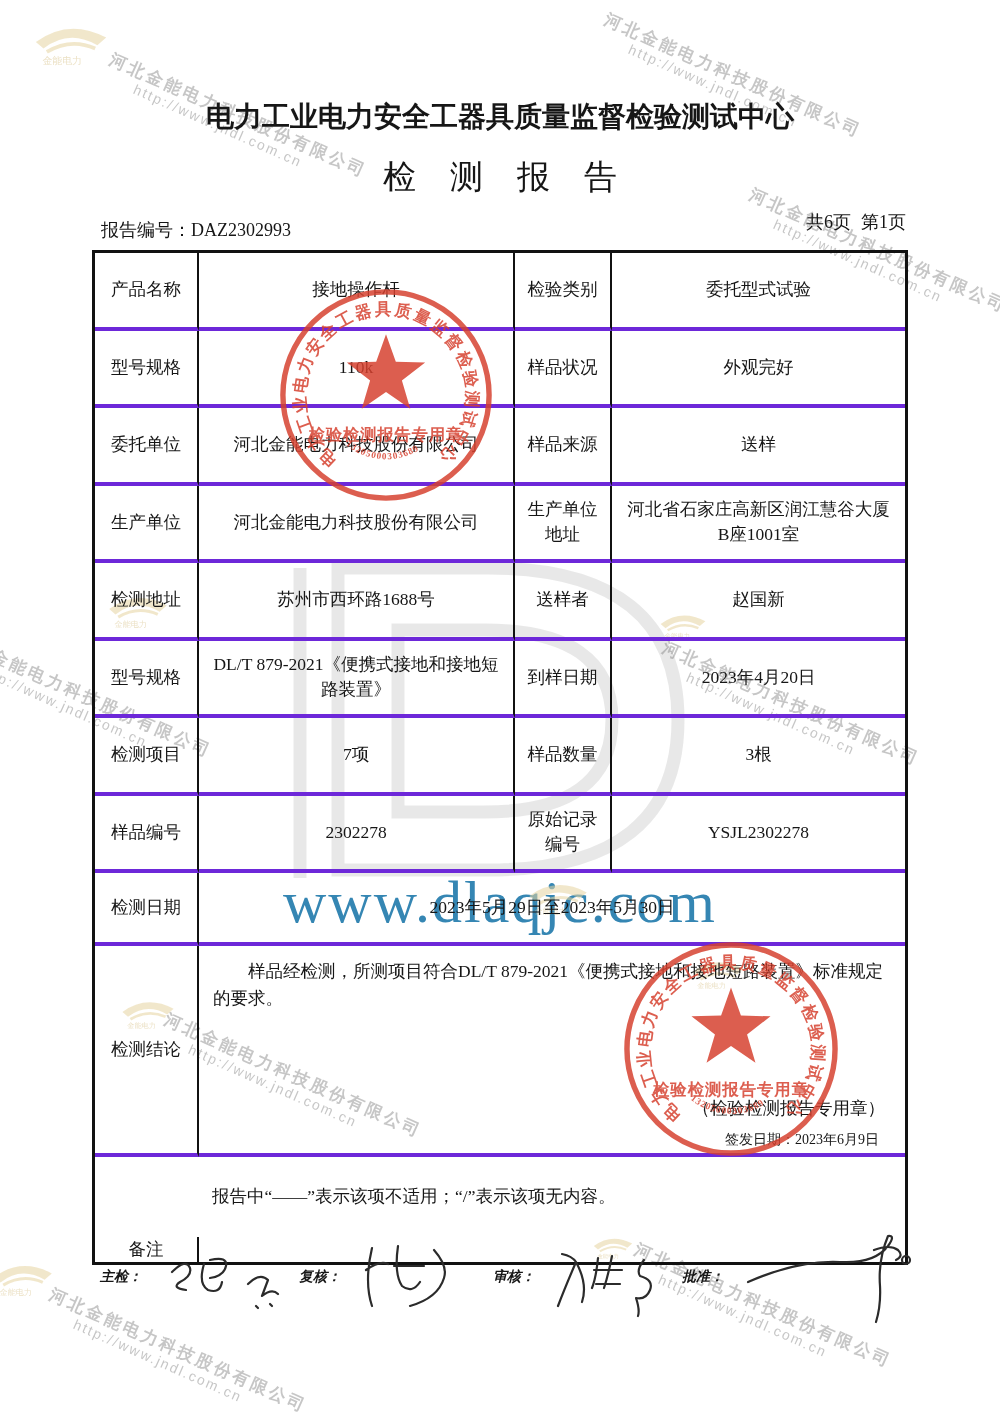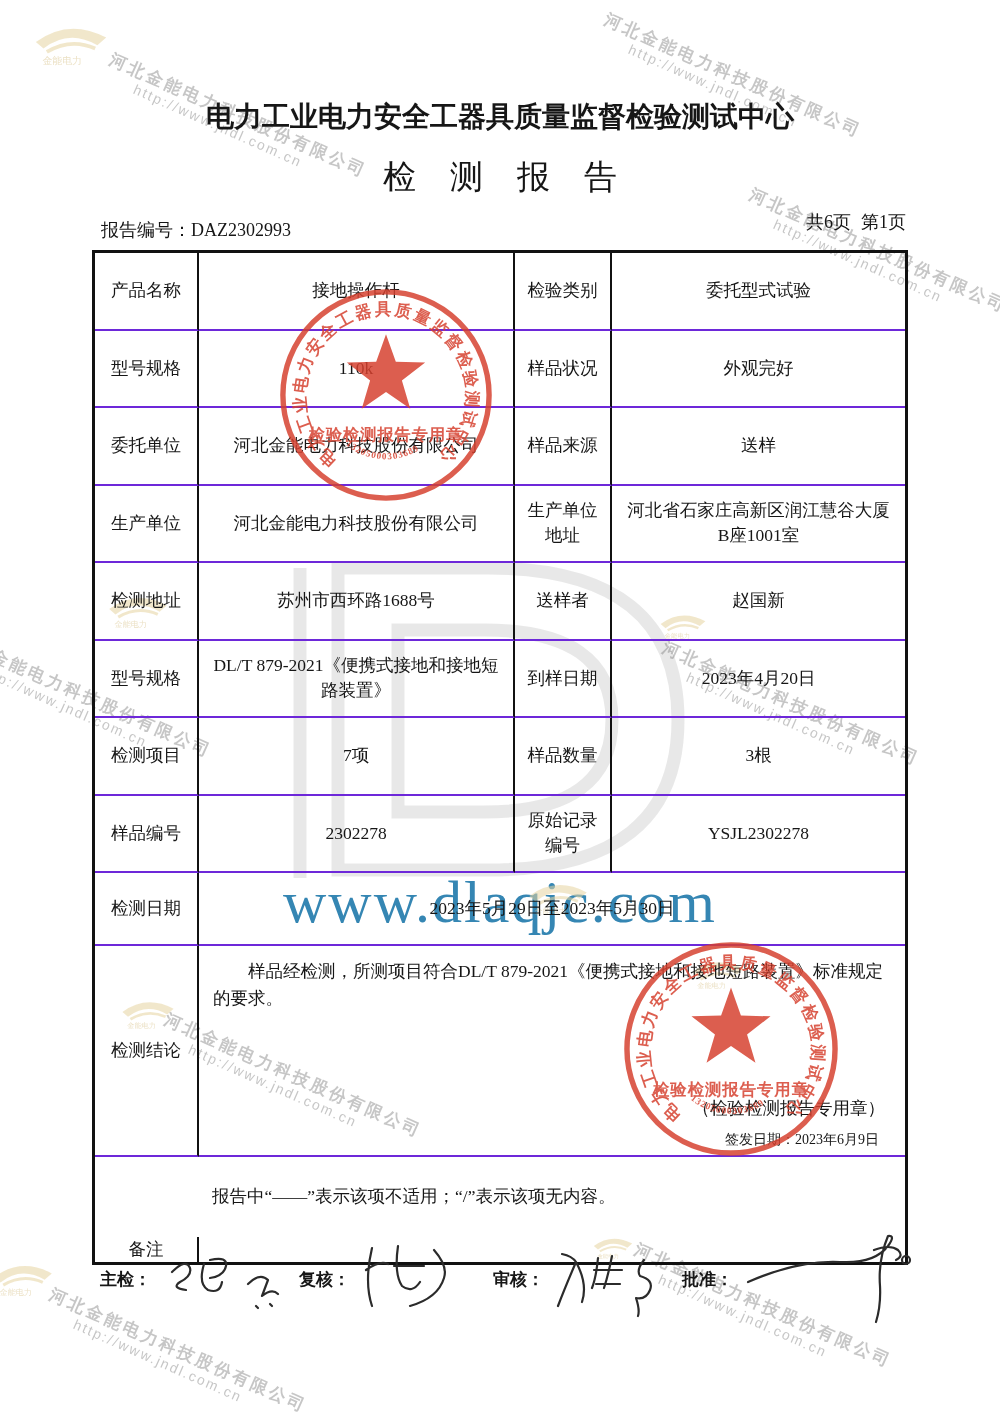--- a/index.html
+++ b/index.html
@@ -19,36 +19,36 @@
   .rpt-title{position:absolute;left:0;top:155px;width:1000px;text-align:center;font-size:33px;font-weight:normal;
              letter-spacing:34px;text-indent:34px;z-index:2;}
   .meta{position:absolute;left:92px;top:210px;width:816px;font-size:18px;z-index:2;}
   .meta .no{position:absolute;left:9px;top:0;margin-top:8px;}
   .meta .pg{position:absolute;right:2px;top:0;}
   .meta .pg span{margin-left:10px;}
   
   .rpt-table{position:absolute;left:92px;top:250px;width:816px;box-sizing:border-box;border:3px solid #111;
              display:grid;grid-template-columns:104px 316px 97px 293px;
              grid-template-rows:repeat(8,77.5px) 73px 211px 80px;z-index:1;background:transparent;font-size:17.5px;}
-  .cell{border-right:2px solid #111;border-bottom:2px solid #6d28d9;display:flex;align-items:center;
+  .cell{border-right:2px solid #111;border-bottom:4px solid #6d28d9;display:flex;align-items:center;
         justify-content:center;text-align:center;line-height:1.45;padding:0 10px;}
   .cell.last{border-right:none;}
   .cell.bot{border-bottom:none;}
   .cell.span3{grid-column:2/5;}
   .cell.blk{display:block;text-align:left;position:relative;padding:0;}
   .concl-p{margin:12px 16px 0 14px;text-indent:2em;line-height:1.55;}
   .seal-note{position:absolute;right:20px;top:150px;font-size:17.5px;}
   .issue-date{position:absolute;right:26px;top:184px;font-size:14px;}
   .remark-val{justify-content:flex-start;text-align:left;padding-left:13px;}
   
   .stamp{position:absolute;z-index:5;opacity:.84;}
   .stamp text{fill:#d6402e;font-family:"Liberation Serif","DejaVu Serif",serif;font-weight:bold;}
   
   .sig-row{position:absolute;left:0;top:1258px;width:1000px;height:120px;z-index:2;}
-  .sig-label{position:absolute;font-size:17px;font-weight:bold;}
+  .sig-label{position:absolute;font-size:14px;font-weight:bold;font-style:italic;}
   .scribble{position:absolute;}
   .scribble path{stroke:#2b2b2b;stroke-width:2.2;fill:none;stroke-linecap:round;stroke-linejoin:round;}
 </style>
 </head>
 <body>
 
 <div class="page">
 
   <div class="wm-layer" id="wmLayer">
     <svg class="bigd" width="460" height="400" viewBox="0 0 460 400">

